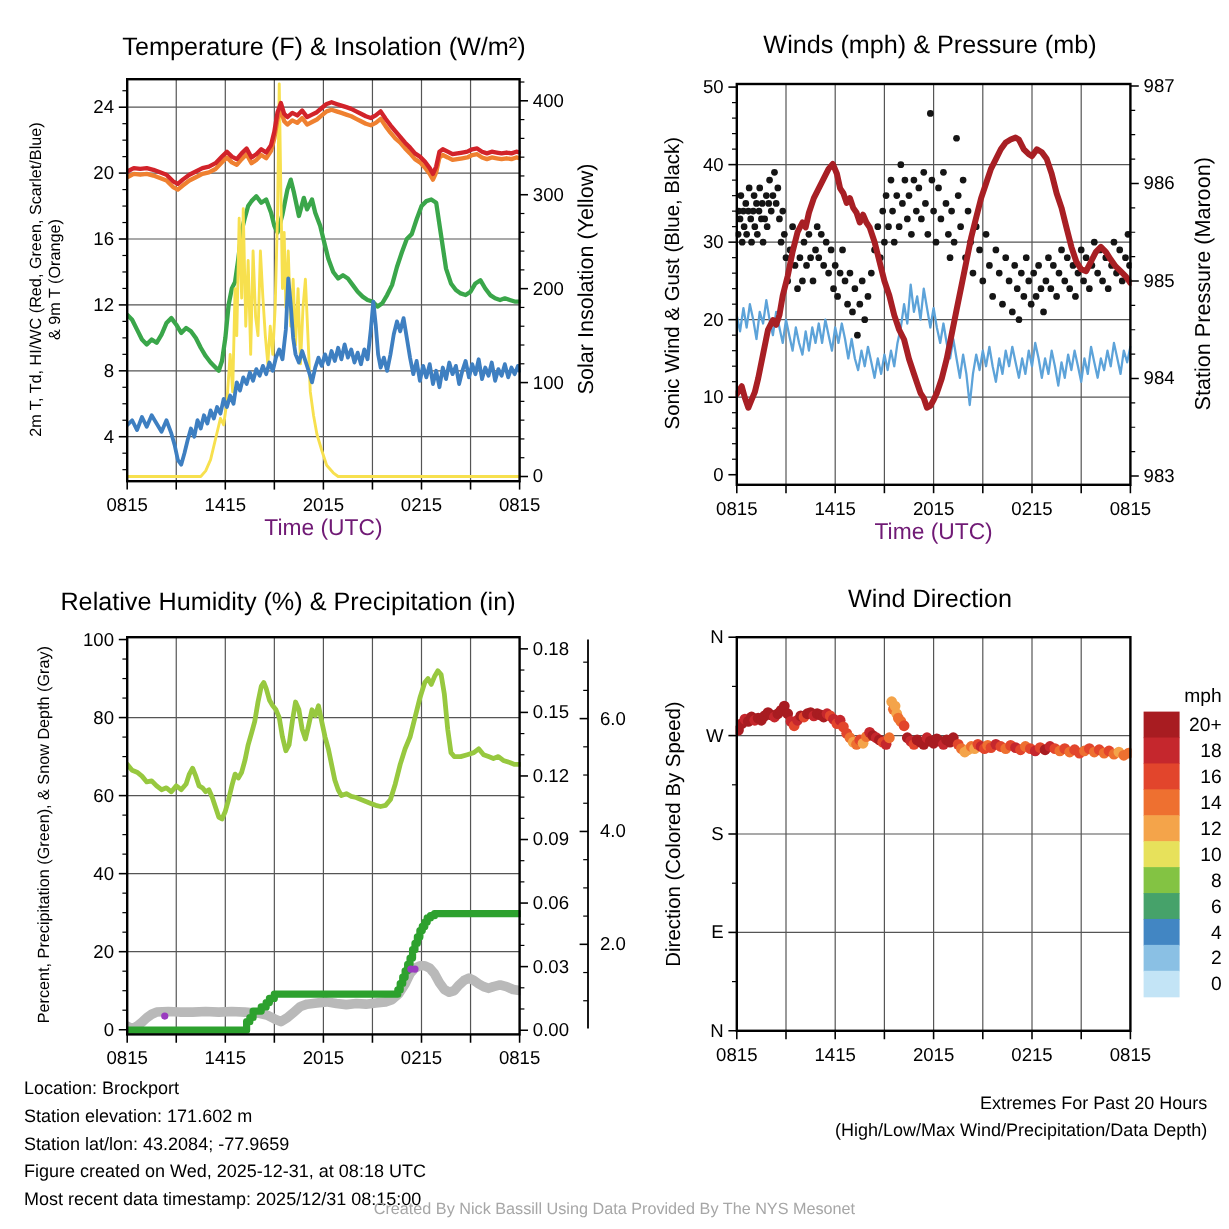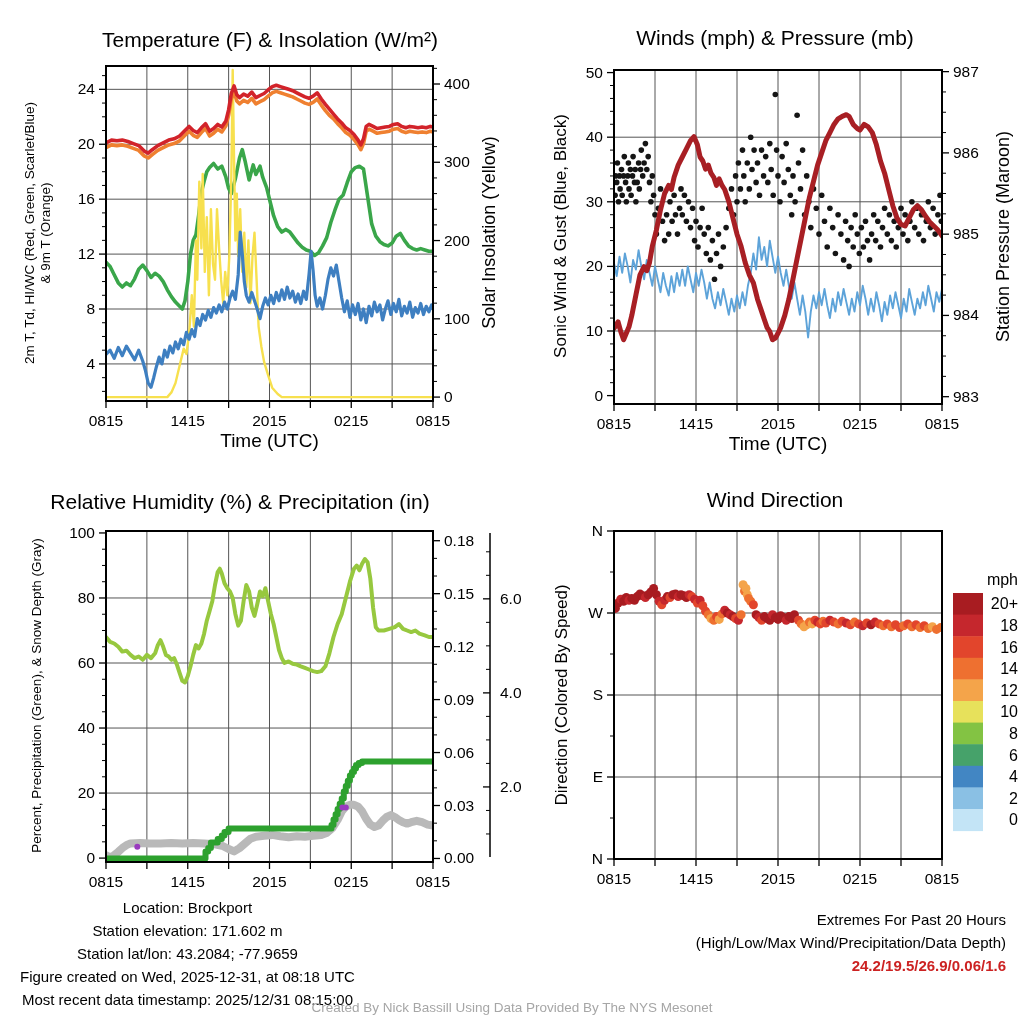--- a/index.html
+++ b/index.html
@@ -1,22 +1,22 @@
 <!DOCTYPE html>
 <html><head>
 <meta charset="utf-8">
 <style>
   html,body{margin:0;padding:0;background:#fff;}
   #page{position:relative;width:1024px;height:1024px;background:#fff;font-family:"Liberation Sans",sans-serif;overflow:hidden;}
   #chart-svg{position:absolute;left:0;top:0;}
   svg text{font-family:"Liberation Sans",sans-serif;fill:#000;}
   .ctitle{position:absolute;text-align:center;font-size:21px;color:#000;}
   .vlabel{position:absolute;width:400px;margin-left:-200px;text-align:center;transform:rotate(-90deg);white-space:nowrap;color:#000;}
-  .xlab{position:absolute;text-align:center;font-size:19px;color:#000000;}
-  .foot-left{position:absolute;left:20px;top:896px;font-size:15px;line-height:23px;color:#000;text-align:center;}
+  .xlab{position:absolute;text-align:center;font-size:19px;color:#701a75;}
+  .foot-left{position:absolute;left:20px;top:896px;font-size:15px;line-height:23px;color:#000;}
   .foot-right{position:absolute;right:18px;top:908px;font-size:15px;line-height:23px;color:#000;text-align:right;}
   .foot-right .extremes{font-weight:bold;}
   .attribution{position:absolute;left:0;top:1000px;width:1024px;text-align:center;font-size:13.5px;color:#a6a6a6;}
 </style>
 </head>
 <body>
 
 <div id="page">
   <svg id="chart-svg" width="1024" height="1024">
       <g>
@@ -718,16 +718,15 @@
   <div class="foot-left">
     <div>Location: Brockport</div>
     <div>Station elevation: 171.602 m</div>
     <div>Station lat/lon: 43.2084; -77.9659</div>
     <div>Figure created on Wed, 2025-12-31, at 08:18 UTC</div>
     <div>Most recent data timestamp: 2025/12/31 08:15:00</div>
   </div>
   <div class="foot-right">
     <div>Extremes For Past 20 Hours</div>
     <div>(High/Low/Max Wind/Precipitation/Data Depth)</div>
-    <div class="extremes" id="extremes-values" style="color: rgb(204, 34, 34);">24.2/19.5/26.9/0.06/1.6</div>
   </div>
   <div class="attribution">Created By Nick Bassill Using Data Provided By The NYS Mesonet</div>
 </div>
 
 </body></html>

